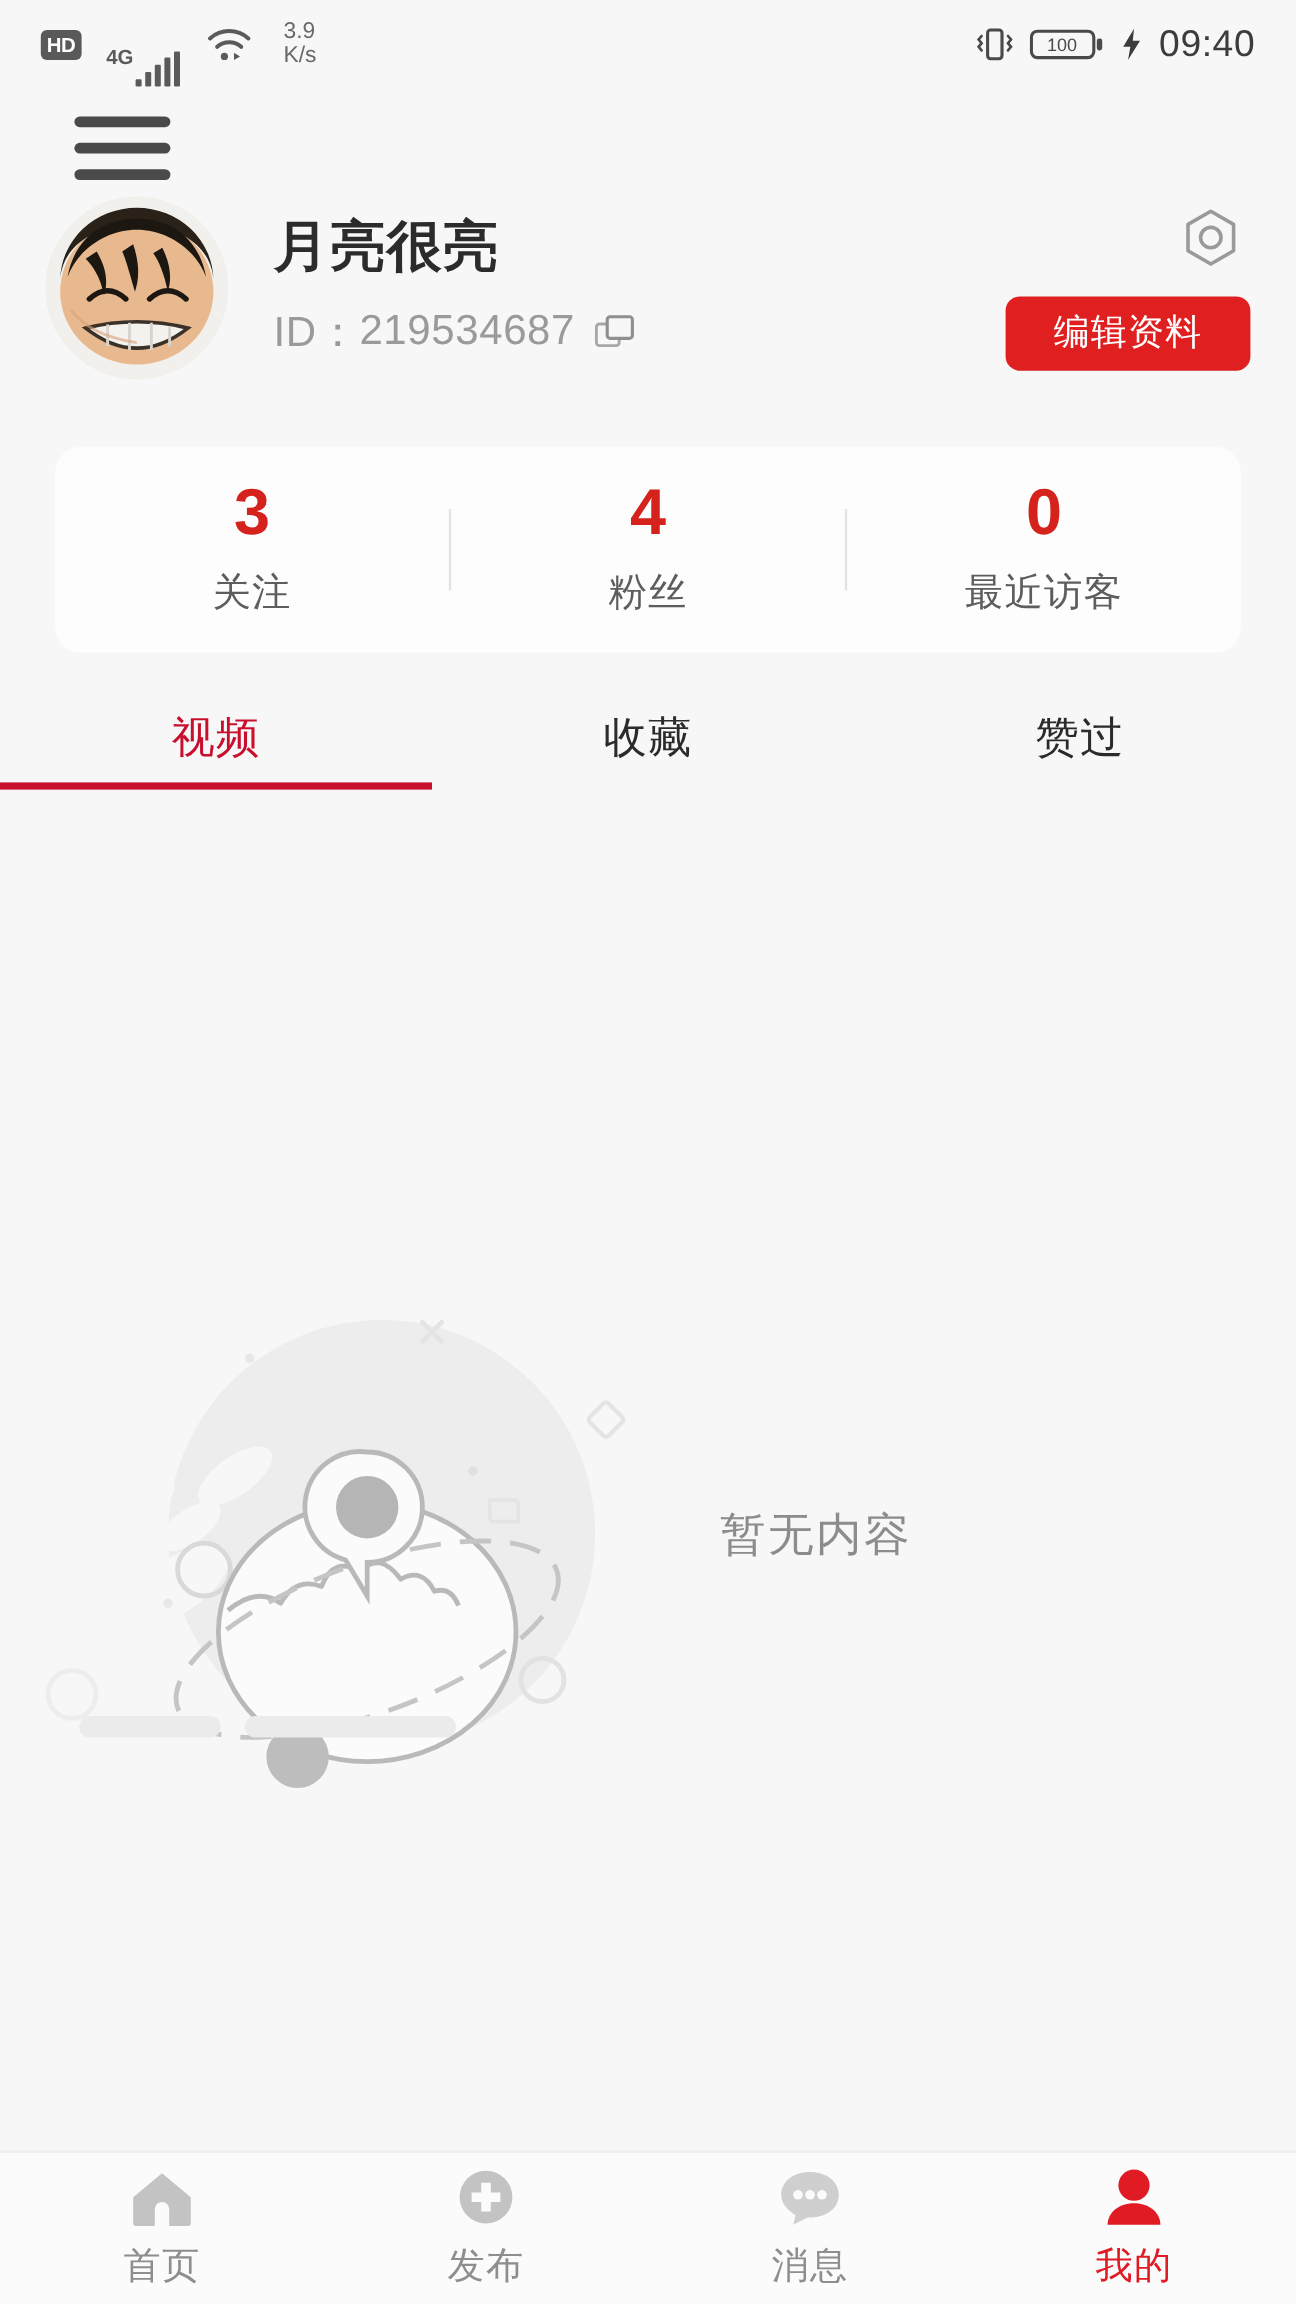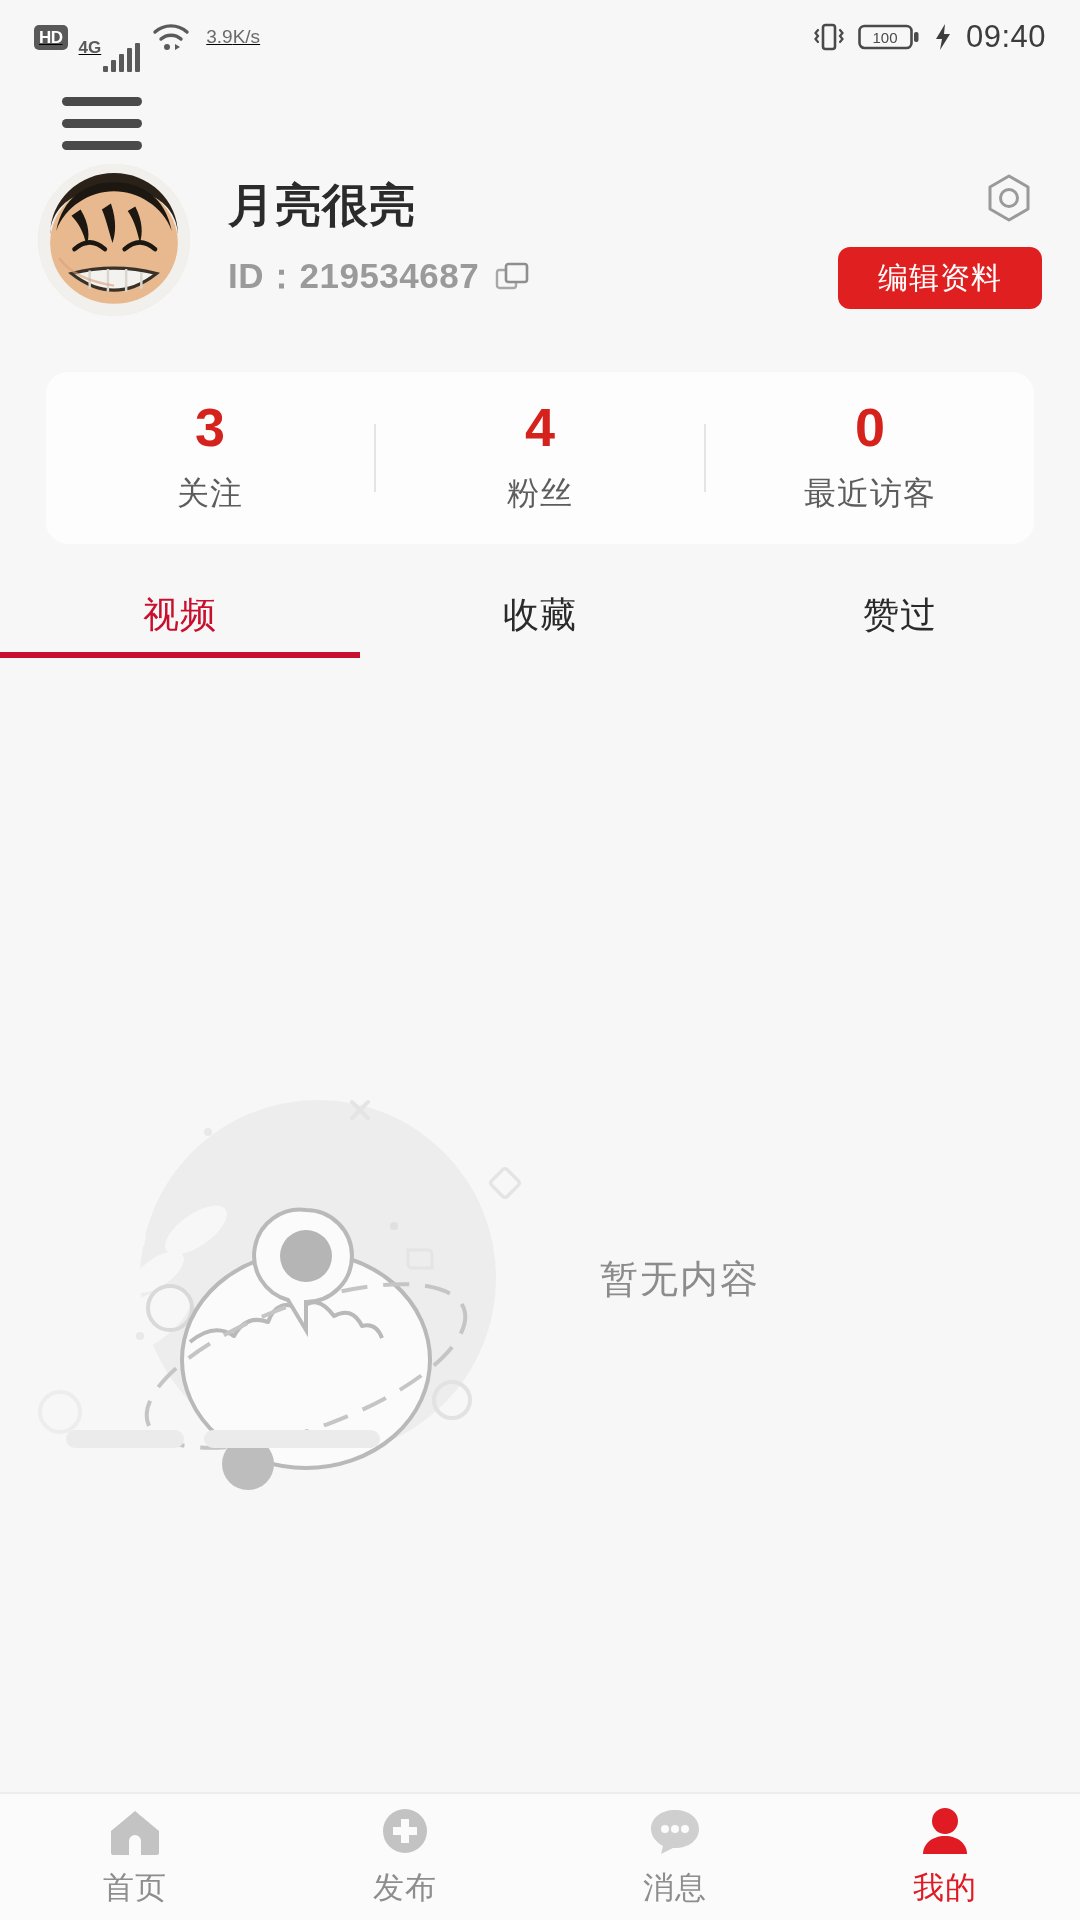--- a/index.html
+++ b/index.html
@@ -10,39 +10,39 @@
     overflow:hidden;
   }
   .phone { position:relative; width:1080px; height:1920px; background:#f7f7f7; }
 
   
   .status-bar {
     position:absolute; top:0; left:0; width:1080px; height:74px;
     display:flex; align-items:center; justify-content:space-between;
     padding:0 34px;
   }
-  .sb-left { display:flex; align-items:center; gap:11px;text-decoration:underline; }
+  .sb-left { display:flex; align-items:center; gap:21px; }
   .sb-right { display:flex; align-items:center; gap:11px; }
   .hd-badge {
     background:#595959; color:#fff; font-size:17px; font-weight:bold;
     border-radius:5px; padding:2px 5px; letter-spacing:-0.5px; line-height:1;
     display:flex; align-items:center; height:25px;
   }
   .net-4g { display:flex; align-items:flex-end; gap:2px;margin-top:37px; }
   .g4-label { font-size:17px; color:#5a5a5a; font-weight:600; line-height:1; margin-bottom:16px; }
   .bars { display:flex; align-items:flex-end; gap:3px; height:28px; }
   .bars i { display:block; width:5px; background:#5a5a5a; border-radius:1px; }
   .bars i:nth-child(1){ height:6px; }
   .bars i:nth-child(2){ height:12px; }
   .bars i:nth-child(3){ height:18px; }
   .bars i:nth-child(4){ height:24px; }
   .bars i:nth-child(5){ height:29px; }
   .speed {
     font-size:19px; color:#6a6a6a; line-height:20px;
-    display:flex; flex-direction:row; align-items:flex-start; margin-left:4px;
+    display:flex; flex-direction:column; align-items:flex-start; margin-left:4px;
   }
   .time-text { font-size:31px; color:#3c3c3c; letter-spacing:0.5px; }
 
   
   .menu-btn {
     position:absolute; top:88px; left:58px;
     width:88px; height:70px; display:flex; flex-direction:column;
     justify-content:center; gap:13px; padding:0 4px;
   }
   .menu-btn span { display:block; height:9px; background:#4a4a4a; border-radius:5px; width:100%; }
@@ -55,21 +55,21 @@
   .avatar {
     width:152px; height:152px; border-radius:50%; overflow:hidden;
     flex:0 0 152px; background:#efe6dc; position:relative;
   }
   .avatar svg { display:block; width:100%; height:100%; }
   .pinfo { margin-left:38px; flex:1; }
   .uname {
     font-size:46px; font-weight:bold; color:#2b2b2b; line-height:1.1;
     letter-spacing:1px;
   }
-  .idrow { display:flex; align-items:center; margin-top:22px;font-weight:bold; }
+  .idrow { display:flex; align-items:center; margin-top:22px; }
   .idtxt { font-size:35px; color:#9a9a9a; letter-spacing:0.5px; }
   .copy-ic { margin-left:16px; width:34px; height:34px; display:block; }
   .pright {
     display:flex; flex-direction:column; align-items:flex-end;
     justify-content:center; gap:22px; height:100%;
   }
   .gear-ic { width:54px; height:54px; display:block; margin-right:6px; }
   .edit-btn {
     background:#e02020; color:#fff; font-size:30px;
     border-radius:12px; padding:16px 40px; line-height:1;

